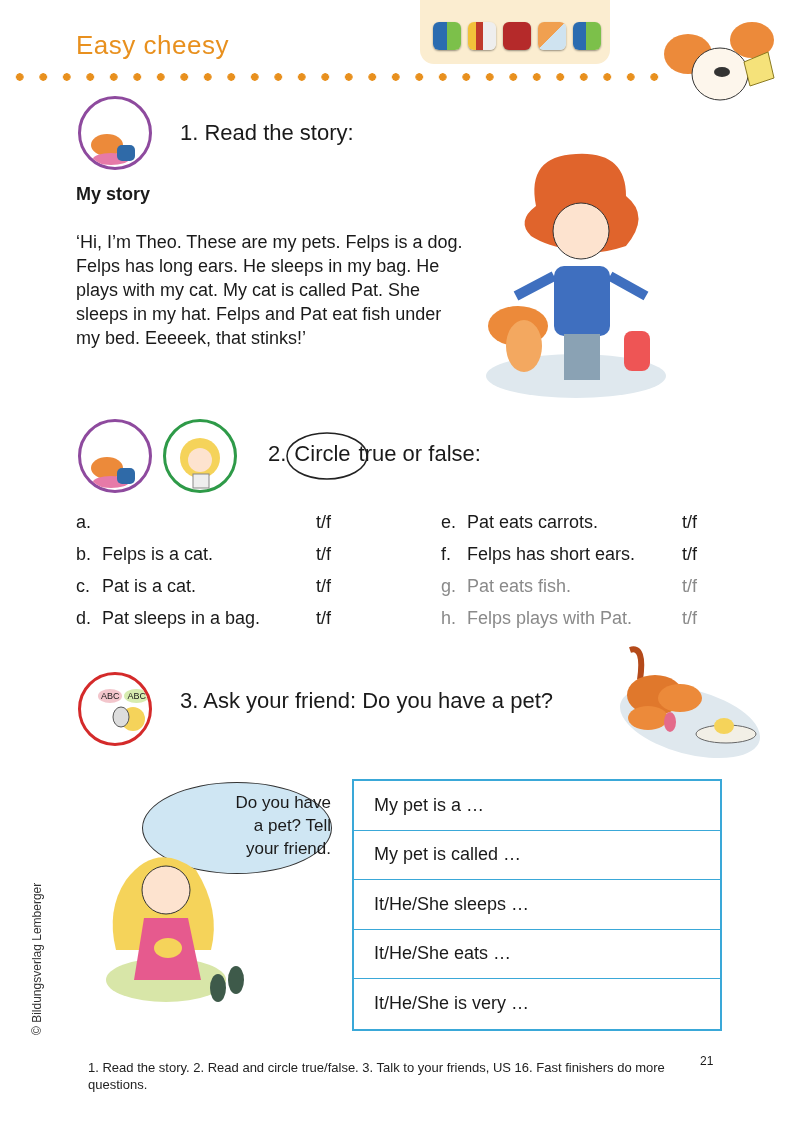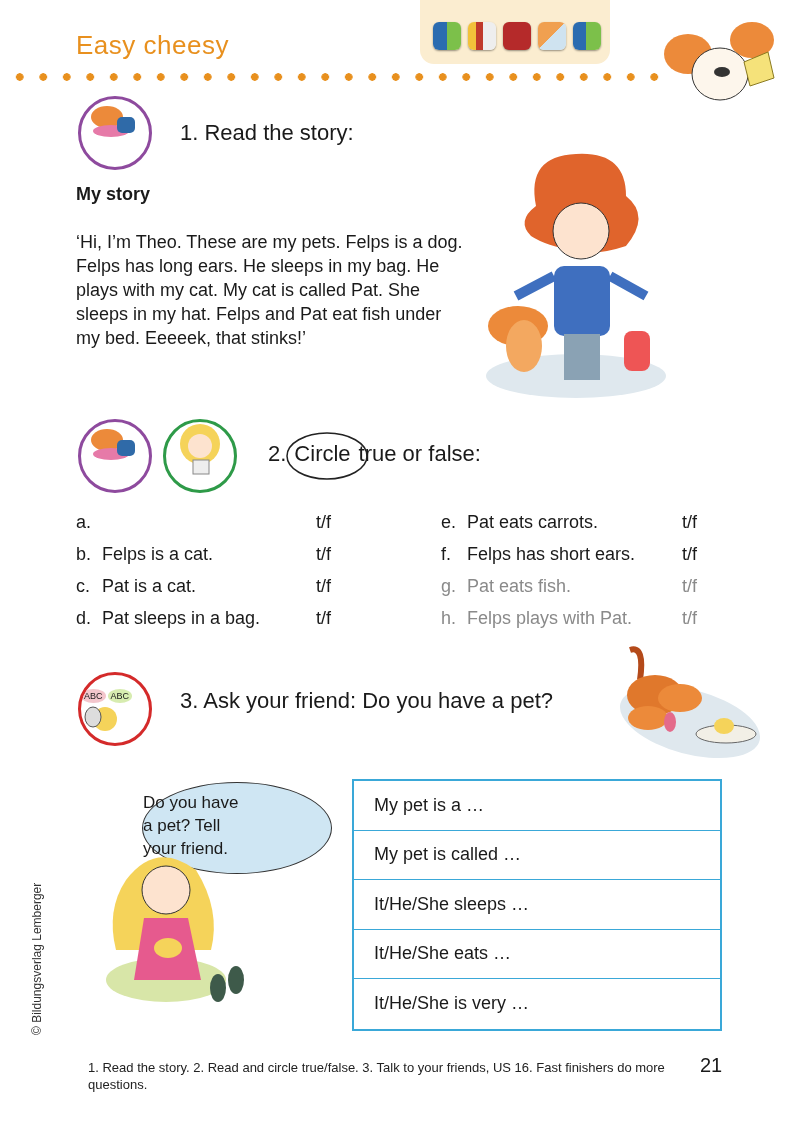--- a/index.html
+++ b/index.html
@@ -6,37 +6,37 @@
   body { width:800px; height:1131px; position:relative; overflow:hidden;
          font-family:"Liberation Sans", sans-serif; color:#1a1a1a; }
   .abs { position:absolute; }
   .title { left:76px; top:30px; font-size:26px; font-weight:normal; color:#e8901e; letter-spacing:0.5px; }
   .dots { left:8px; top:72px; width:660px; height:10px;
           background-image: radial-gradient(circle, #e8901e 3.5px, transparent 4px);
           background-size:23.5px 10px; background-repeat:repeat-x; }
   .iconbar { left:420px; top:0; width:190px; height:64px; background:#fbedd0; border-radius:0 0 14px 14px; }
   .skill { position:absolute; top:22px; width:28px; height:28px; border-radius:6px; box-shadow:0 1px 2px rgba(0,0,0,.4); }
   .circle-icon { width:74px; height:74px; border-radius:50%; border:3px solid; box-sizing:border-box; background:#fff;
-                 display:flex; align-items:flex-start; justify-content:center; overflow:hidden; }
+                 display:flex; align-items:flex-end; justify-content:center; overflow:hidden; }
   .task { font-family:Liberation Sans, sans-serif; font-size:22px; color:#1a1a1a; }
   .story-h { left:76px; top:184px; font-size:18px; font-weight:bold; }
   .story { left:76px; top:230px; width:390px; font-size:18px; line-height:24px; }
   .tf-row { position:absolute; font-size:18px; height:32px; display:flex; }
   .tf-row .let { width:26px; }
   .tf-row .tf { position:absolute; }
   .grey { color:#8a8a8a; }
   .table { left:352px; top:779px; width:370px; border:2px solid #3aa8d8; box-sizing:border-box; }
   .table .cell { height:49.5px; border-bottom:1.5px solid #3aa8d8; box-sizing:border-box; padding-left:20px;
                  display:flex; align-items:center; font-size:18px; }
   .table .cell:last-child { border-bottom:none; }
   .bubble { left:142px; top:782px; width:190px; height:92px; background:#cfe6f3; border:1.5px solid #333;
-            border-radius:50%; box-sizing:border-box; text-align:left; font-size:17px; line-height:23px; padding-top:8px; }
+            border-radius:50%; box-sizing:border-box; text-align:right; font-size:17px; line-height:23px; padding-top:8px; }
   .copyright { left:30px; top:1035px; transform:rotate(-90deg); transform-origin:left top; font-size:12px; color:#333; white-space:nowrap; }
   .footer { left:76px; top:1059px; width:600px; font-size:13px; line-height:17px; color:#222;margin-left:12px; }
-  .pagenum { left:700px; top:1054px; font-size:20px; }
+  .pagenum { left:700px; top:1054px; font-size:12px; }
 </style>
 </head>
 <body>
 
 <div class="abs title">Easy cheesy</div>
 <div class="abs dots"></div>
 <div class="abs iconbar">
   <div class="skill" style="left:13px;background:linear-gradient(90deg,#2b6cb0 50%,#7cc04a 50%);"></div>
   <div class="skill" style="left:48px;background:linear-gradient(90deg,#f2c13a 30%,#c0392b 30%,#c0392b 55%,#eee 55%);"></div>
   <div class="skill" style="left:83px;background:#b52a2a;"></div>

